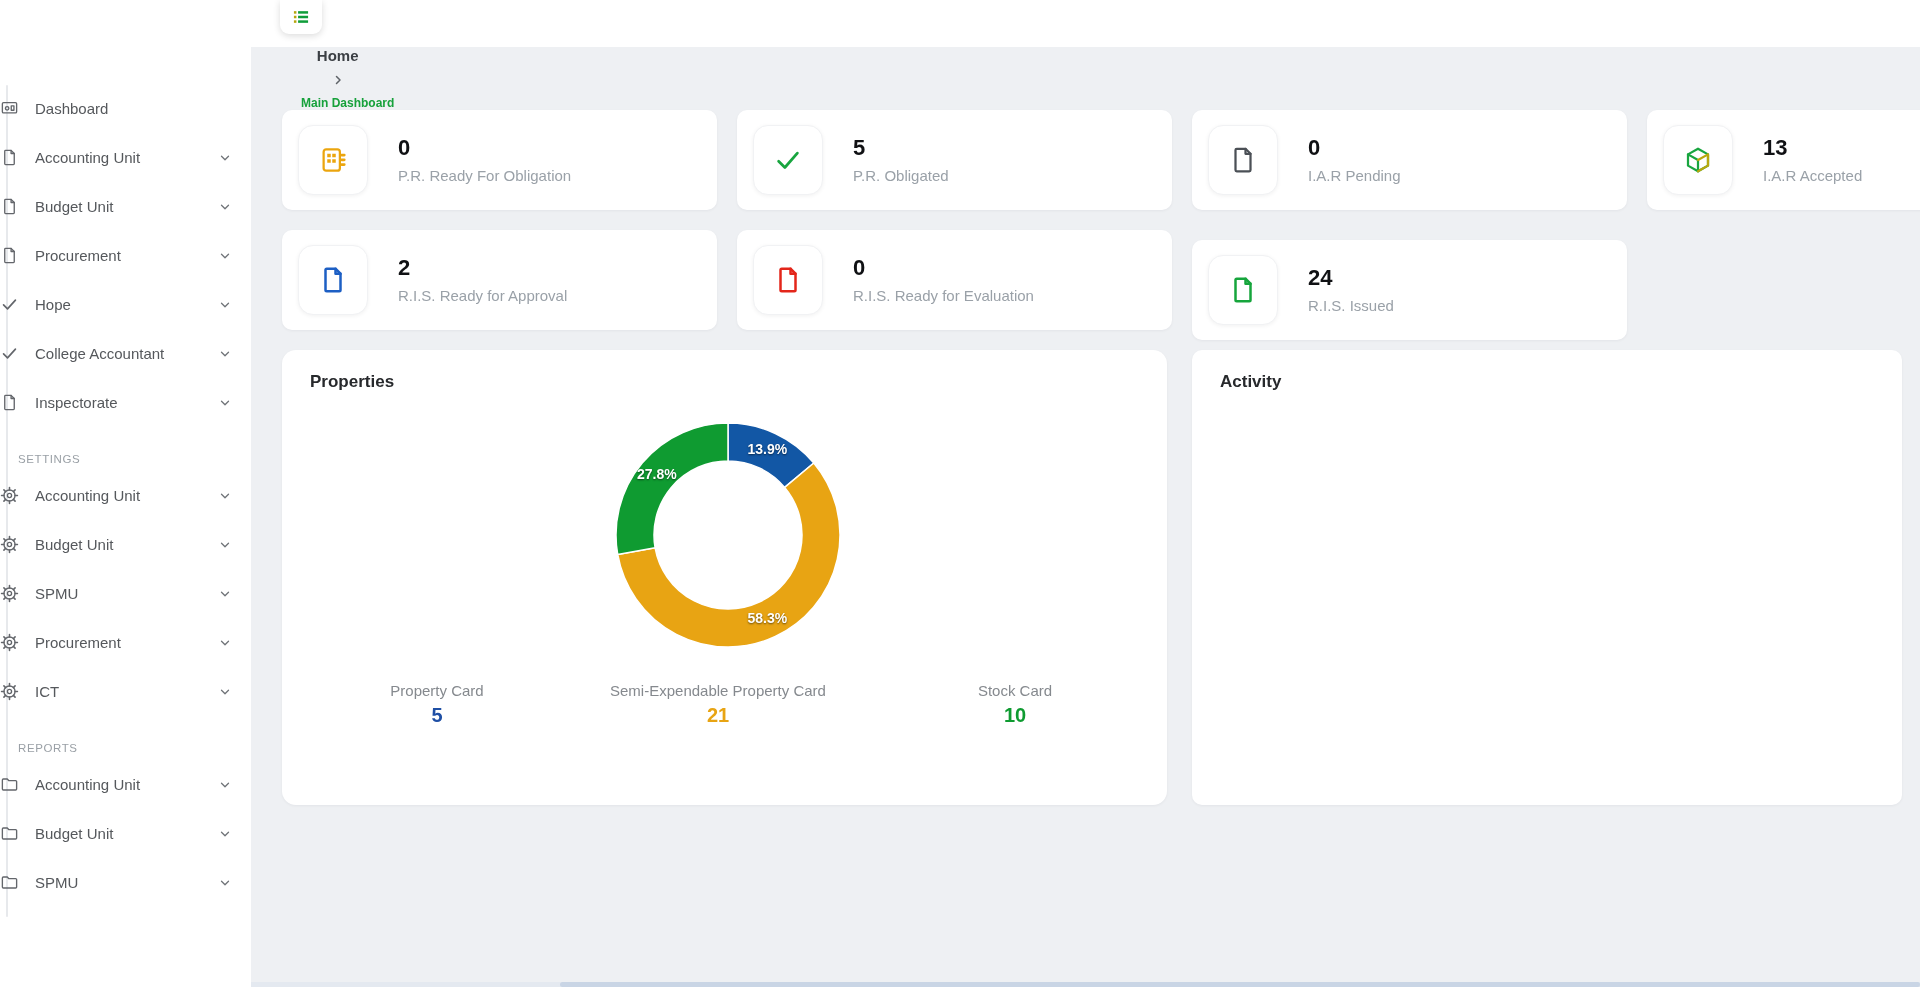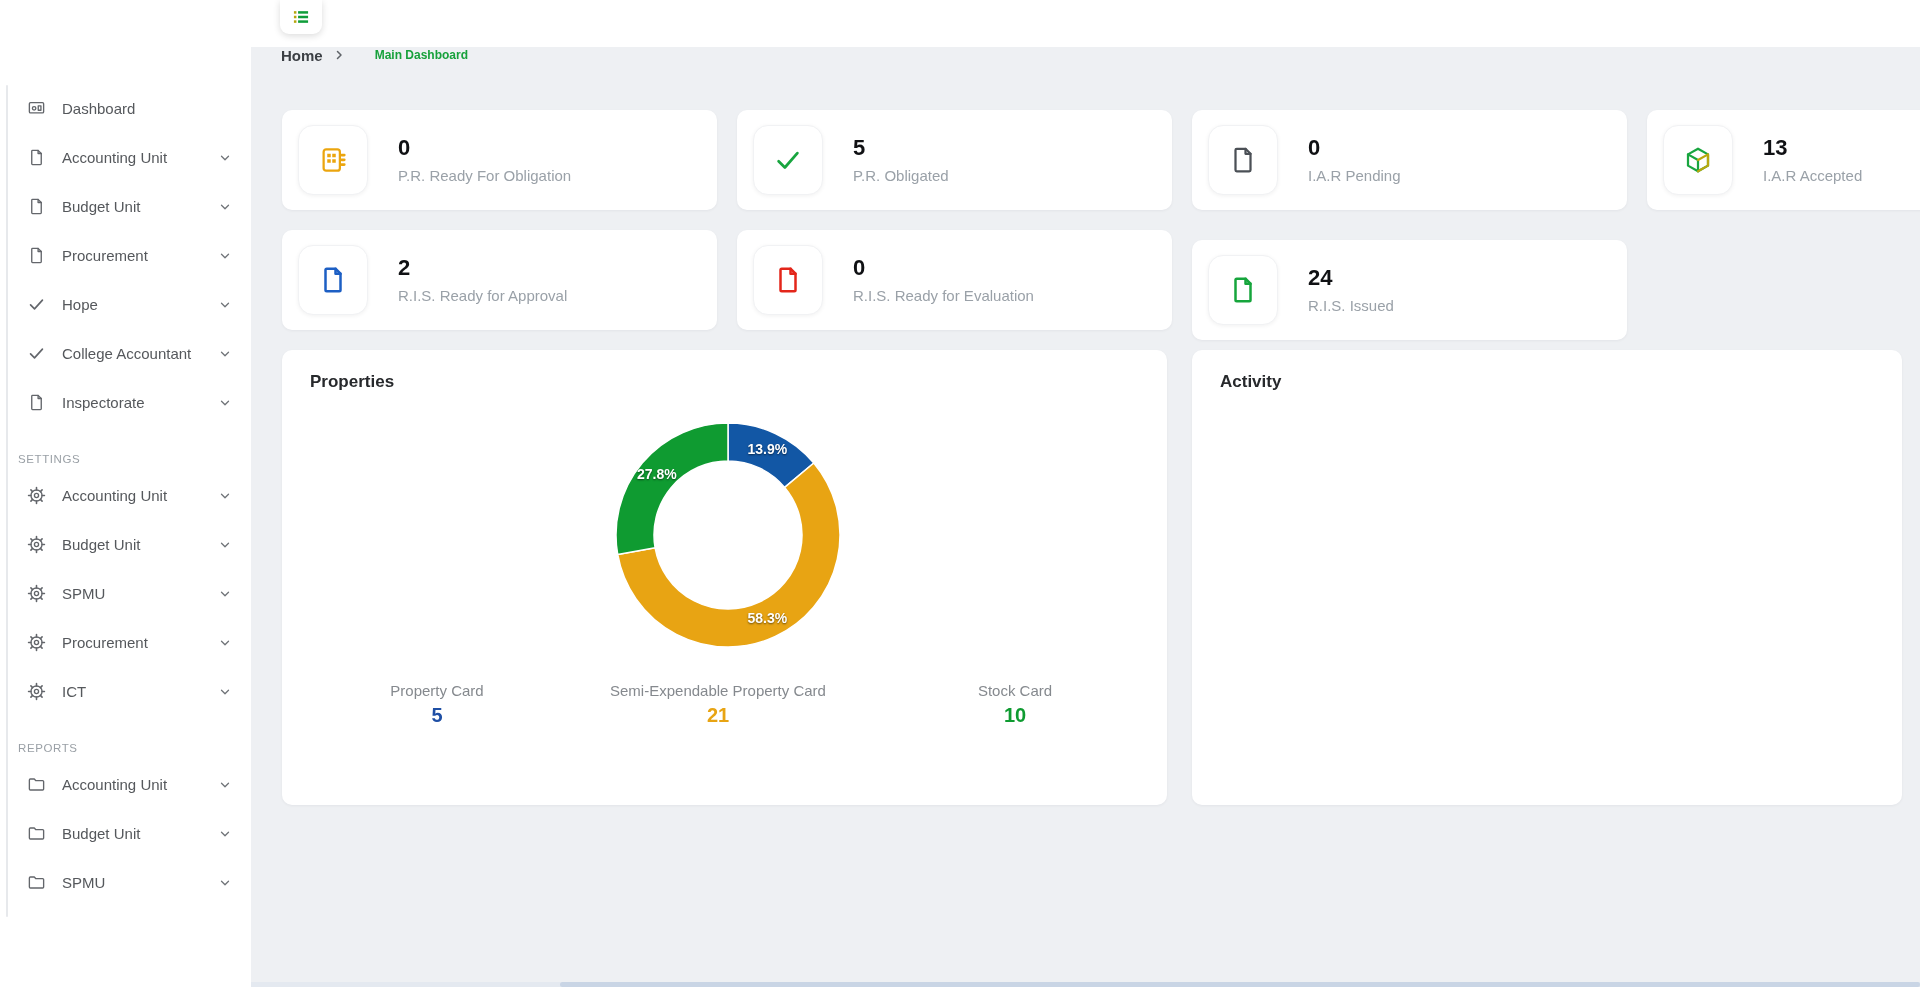--- a/index.html
+++ b/index.html
@@ -6,53 +6,53 @@
   body{
     width:1920px;height:987px;position:relative;overflow:hidden;
     background:#ffffff;
     font-family:"Liberation Sans","DejaVu Sans",sans-serif;
     -webkit-font-smoothing:antialiased;
   }
   
   .sidebar{position:absolute;left:0;top:0;width:251px;height:987px;background:#fff;z-index:3;}
   .side-scrollline{position:absolute;left:6px;top:85px;width:2px;height:832px;background:#e7e9ec;border-radius:2px;}
   .side-list{position:absolute;left:0;top:84px;width:251px;display:flex;flex-direction:column;}
-  .side-item{height:49px;display:flex;align-items:center;padding-left:27px;box-sizing:border-box;cursor:pointer;}
+  .side-item{height:49px;display:flex;align-items:center;box-sizing:border-box;cursor:pointer;}
   .si-icon{width:19px;height:19px;color:#63666b;flex:0 0 19px;display:flex;align-items:center;}
   .si-icon svg{width:19px;height:19px;display:block;}
   .si-label{margin-left:16px;font-size:15px;color:#55585c;white-space:nowrap;}
   .si-chevron{margin-left:auto;margin-right:19px;width:14px;height:14px;color:#6f7378;}
   .si-chevron svg{width:14px;height:14px;display:block;}
   .side-section{height:24px;margin-top:20px;padding-left:18px;font-size:11.5px;letter-spacing:.6px;
     color:#9aa0a6;display:flex;align-items:center;}
   
   .main-bg{position:absolute;left:251px;top:47px;width:1669px;height:940px;background:#eef0f3;z-index:1;}
   .toggle-btn{position:absolute;left:280px;top:0;width:42px;height:34px;background:#fff;z-index:4;
     border-radius:0 0 9px 9px;box-shadow:0 2px 7px rgba(0,0,0,.14);display:flex;align-items:center;justify-content:center;cursor:pointer;}
   .toggle-btn svg{width:20px;height:20px;display:block;}
-  .breadcrumb{position:absolute;left:281px;top:32px;height:46px;display:flex;align-items:center;gap:10px;z-index:2;}
+  .breadcrumb{position:absolute;left:281px;top:47px;height:46px;display:flex;align-items:center;gap:10px;z-index:2;flex-direction:column;}
   .bc-home{font-size:15px;font-weight:bold;color:#3b3f44;cursor:pointer;}
   .bc-sep{width:12px;height:12px;color:#5f6368;display:flex;}
   .bc-sep svg{width:12px;height:12px;}
   .bc-current{font-size:12px;font-weight:bold;color:#17a13b;padding-left:20px;}
   
   .card{position:absolute;width:435px;height:100px;background:#fff;border-radius:10px;z-index:2;
     box-shadow:0 1px 3px rgba(16,24,40,.05);display:flex;align-items:center;padding-left:16px;box-sizing:border-box;}
   .icon-box{width:68px;height:68px;border:1px solid #f1f2f4;border-radius:15px;background:#fff;
     box-shadow:0 1px 4px rgba(0,0,0,.06);display:flex;align-items:center;justify-content:center;flex:0 0 68px;}
   .icon-box svg{width:30px;height:30px;display:block;}
   .card-body{margin-left:30px;}
   .card-value{font-size:22px;font-weight:bold;color:#101114;line-height:24px;}
   .card-label{font-size:15px;color:#9aa1a8;margin-top:7px;}
   
   .c1{left:282px;top:110px;} .c2{left:737px;top:110px;} .c3{left:1192px;top:110px;} .c4{left:1647px;top:110px;}
   .c5{left:282px;top:230px;} .c6{left:737px;top:230px;} .c7{left:1192px;top:240px;}
   
   .panel{position:absolute;background:#fff;border-radius:10px;z-index:2;box-shadow:0 1px 3px rgba(16,24,40,.05);}
-  .panel-properties{left:282px;top:350px;width:885px;height:455px;}
+  .panel-properties{left:282px;top:350px;width:885px;height:455px;border-radius:14px;}
   .panel-activity{left:1192px;top:350px;width:710px;height:455px;}
   .panel-title{position:absolute;left:28px;top:22px;font-size:17px;font-weight:bold;color:#27292c;}
   
   .donut-wrap{position:absolute;left:331px;top:70px;width:230px;height:230px;}
   .donut-wrap text{text-shadow:0 1px 2px rgba(0,0,0,.55);}
   .legend{position:absolute;left:0;top:332px;width:1044px;height:70px;}
   .legend-col{position:absolute;text-align:center;}
   .lg1{left:55px;width:200px;} .lg2{left:286px;width:300px;} .lg3{left:633px;width:200px;}
   .legend-label{font-size:15px;color:#85898e;}
   .legend-value{font-size:20px;font-weight:bold;margin-top:5px;}

